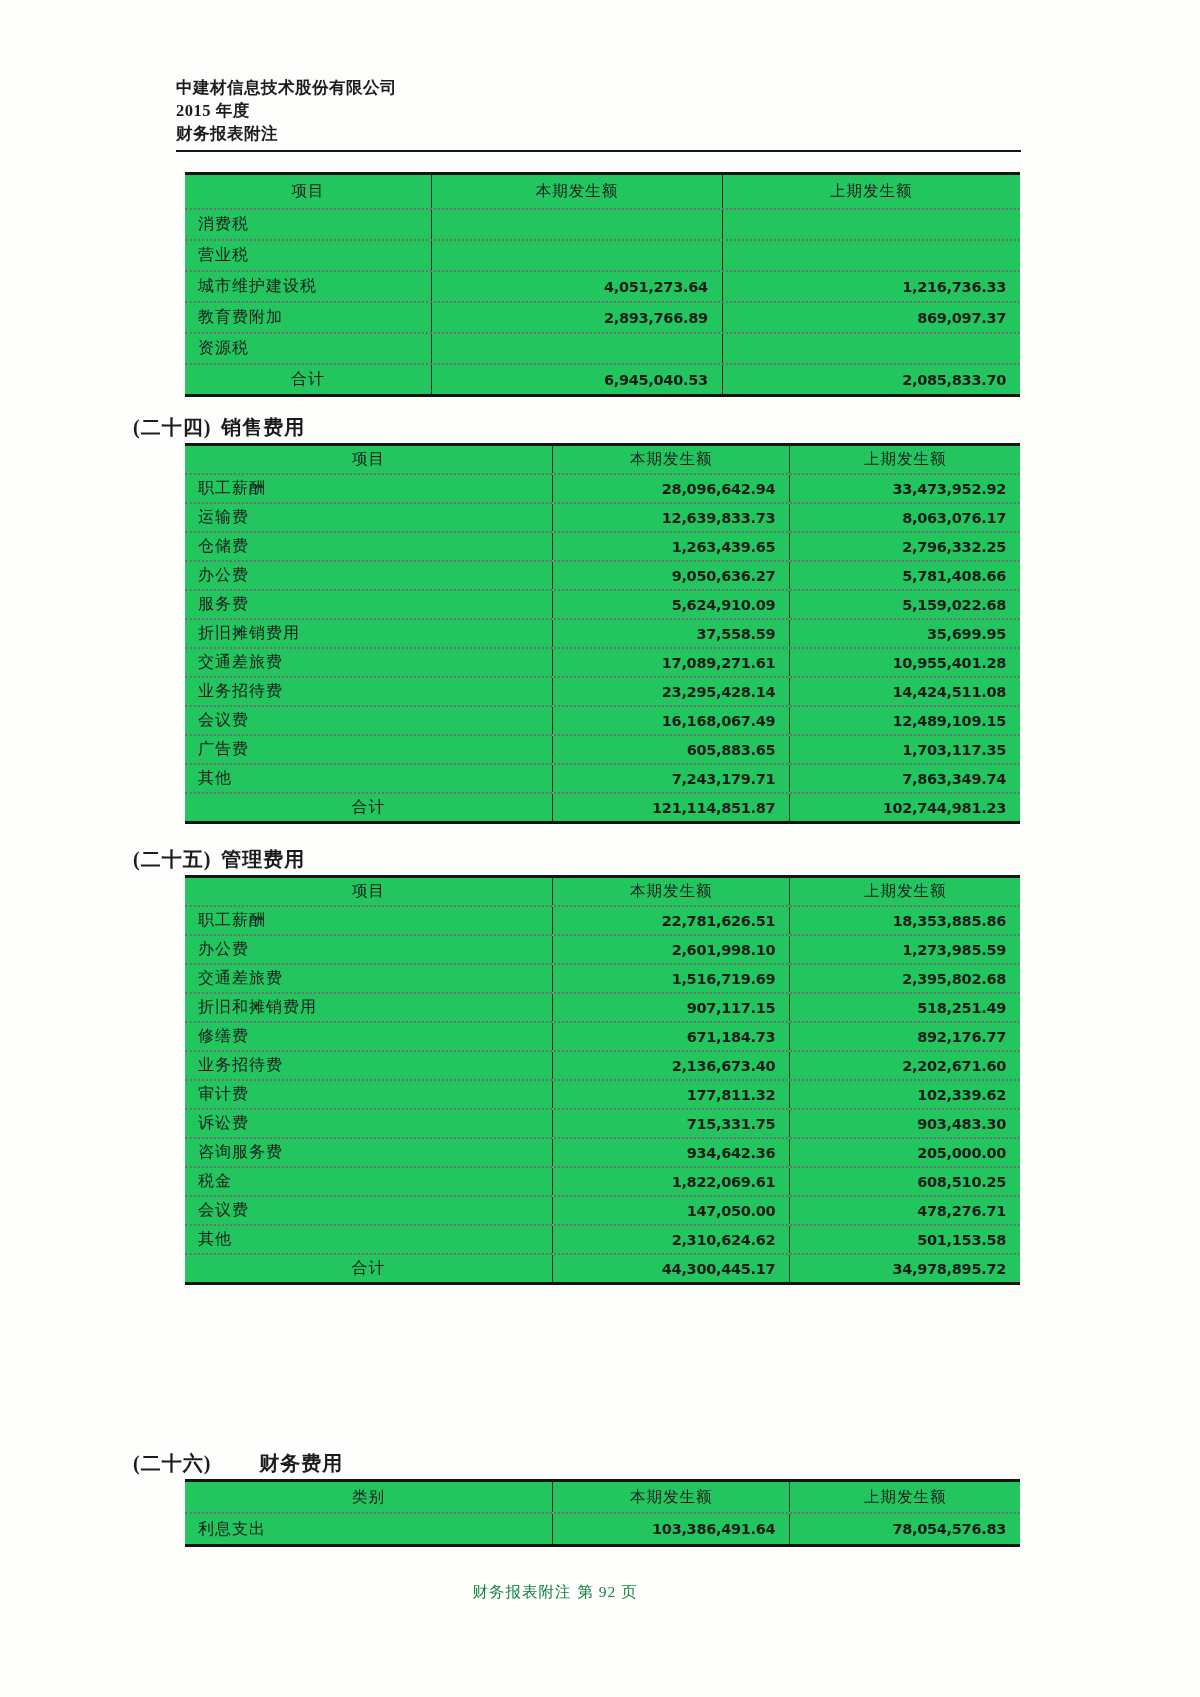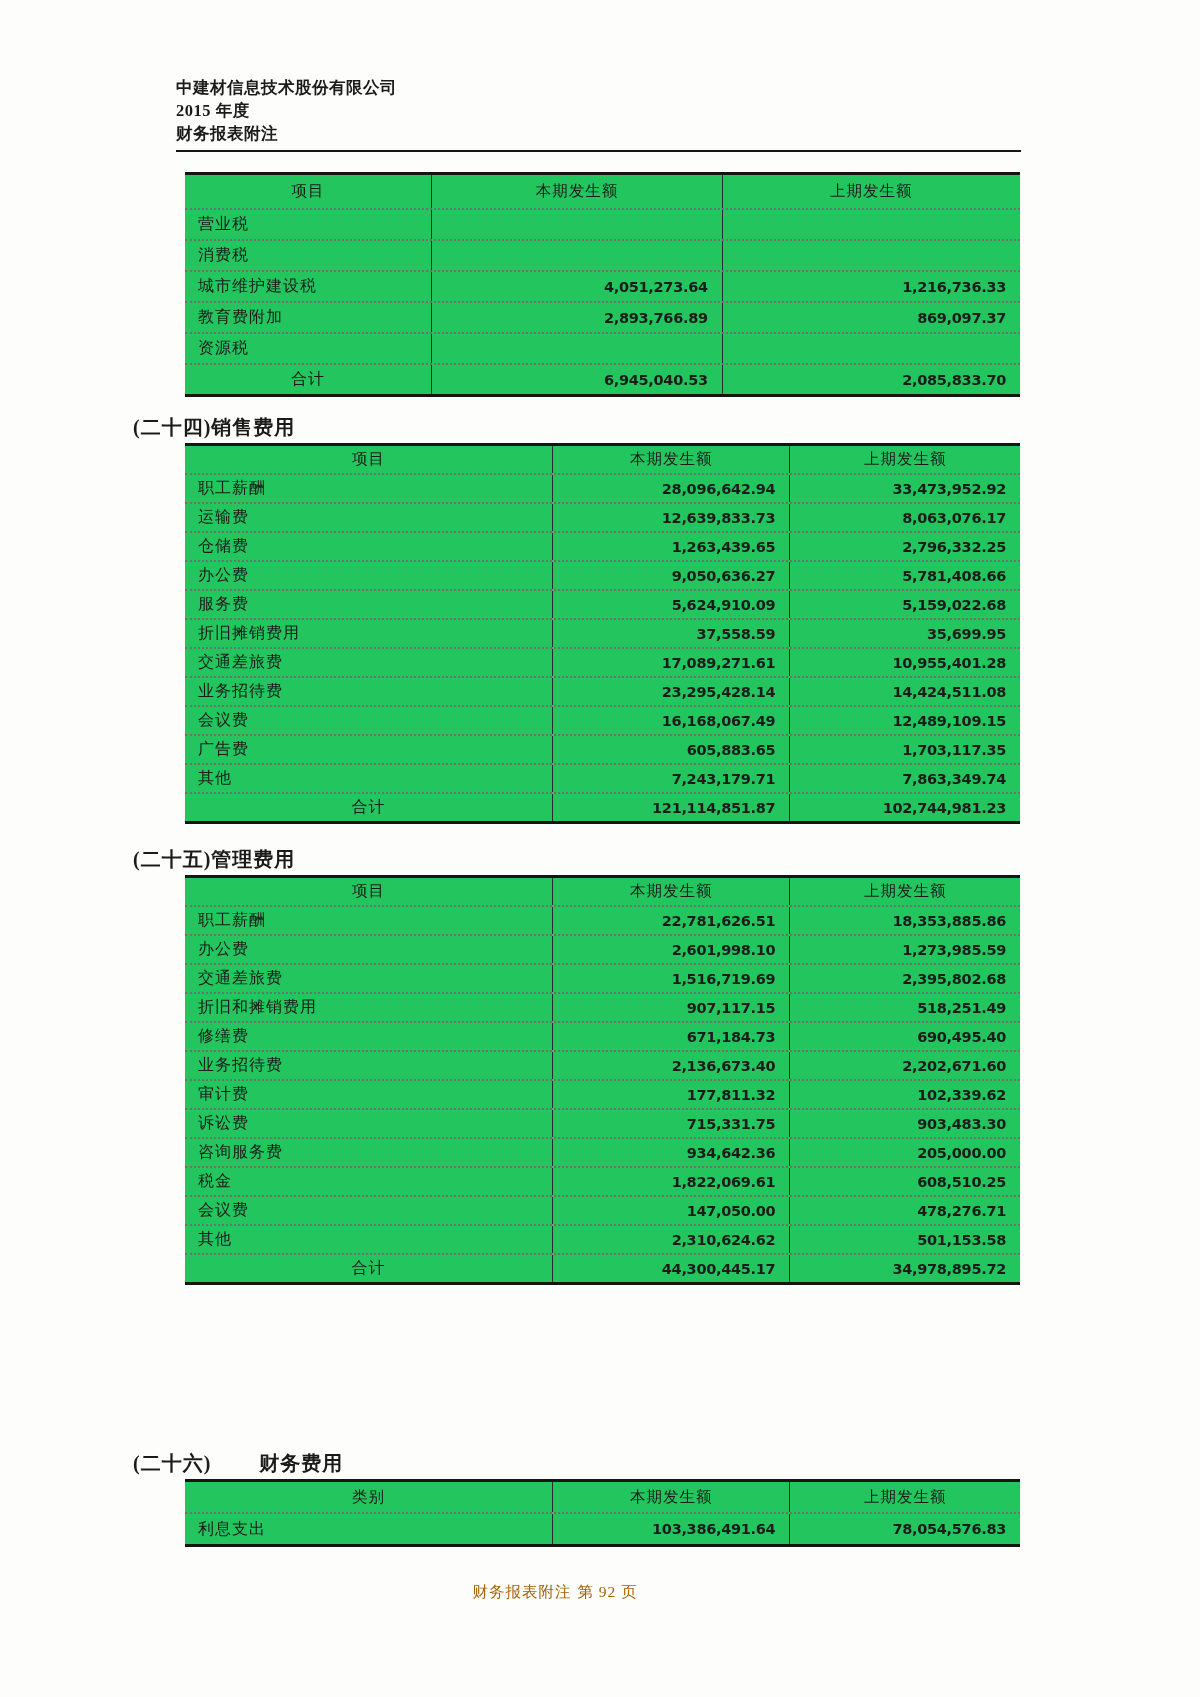--- a/index.html
+++ b/index.html
@@ -38,27 +38,27 @@
   .t1 .c1, .t2 .c1, .t3 .c1 { width:28.4%; }
   .t1 .c2, .t2 .c2, .t3 .c2 { width:27.5%; }
   .t3 .td { min-height:30px; }
 
   
   .section { position:absolute; left:133px; }
   .s24 { top:414px; }
   .s25 { top:846px; }
   .s26 { top:1450px; }
   .section-title { font-size:20px; font-weight:700; line-height:26px; margin-bottom:3px; letter-spacing:1px; }
-  .sec-num { margin-right:0; }
+  .sec-num { margin-right:10px; }
   .s26 .sec-num { margin-right:48px; }
   .section .fin-table { margin-left:52px; }
 
   
   .page-footer { position:absolute; top:1582px; left:0; width:1110px; text-align:center;
-                 font-size:15.5px; letter-spacing:1px; color:#a16207; }
+                 font-size:15.5px; letter-spacing:1px; color:#15803d; }
   .page-footer span { margin:0 3px; }
 </style>
 </head>
 <body>
 
 <div class="page">
 
   <div class="doc-header">
     <div class="hline">中建材信息技术股份有限公司</div>
     <div class="hline">2015 年度</div>
@@ -66,26 +66,26 @@
     <div class="header-rule"></div>
   </div>
 
   <div class="fin-table t0">
       <div class="tr head">
         <div class="td c0">项目</div>
         <div class="td c1">本期发生额</div>
         <div class="td c2">上期发生额</div>
       </div>
       <div class="tr">
-        <div class="td c0 lbl">营业税</div>
+        <div class="td c0 lbl">消费税</div>
         <div class="td c1 num"></div>
         <div class="td c2 num"></div>
       </div>
       <div class="tr">
-        <div class="td c0 lbl">消费税</div>
+        <div class="td c0 lbl">营业税</div>
         <div class="td c1 num"></div>
         <div class="td c2 num"></div>
       </div>
       <div class="tr">
         <div class="td c0 lbl">城市维护建设税</div>
         <div class="td c1 num">4,051,273.64</div>
         <div class="td c2 num">1,216,736.33</div>
       </div>
       <div class="tr">
         <div class="td c0 lbl">教育费附加</div>
@@ -203,21 +203,21 @@
           <div class="td c2 num">2,395,802.68</div>
         </div>
         <div class="tr">
           <div class="td c0 lbl">折旧和摊销费用</div>
           <div class="td c1 num">907,117.15</div>
           <div class="td c2 num">518,251.49</div>
         </div>
         <div class="tr">
           <div class="td c0 lbl">修缮费</div>
           <div class="td c1 num">671,184.73</div>
-          <div class="td c2 num">690,495.40</div>
+          <div class="td c2 num">892,176.77</div>
         </div>
         <div class="tr">
           <div class="td c0 lbl">业务招待费</div>
           <div class="td c1 num">2,136,673.40</div>
           <div class="td c2 num">2,202,671.60</div>
         </div>
         <div class="tr">
           <div class="td c0 lbl">审计费</div>
           <div class="td c1 num">177,811.32</div>
           <div class="td c2 num">102,339.62</div>

